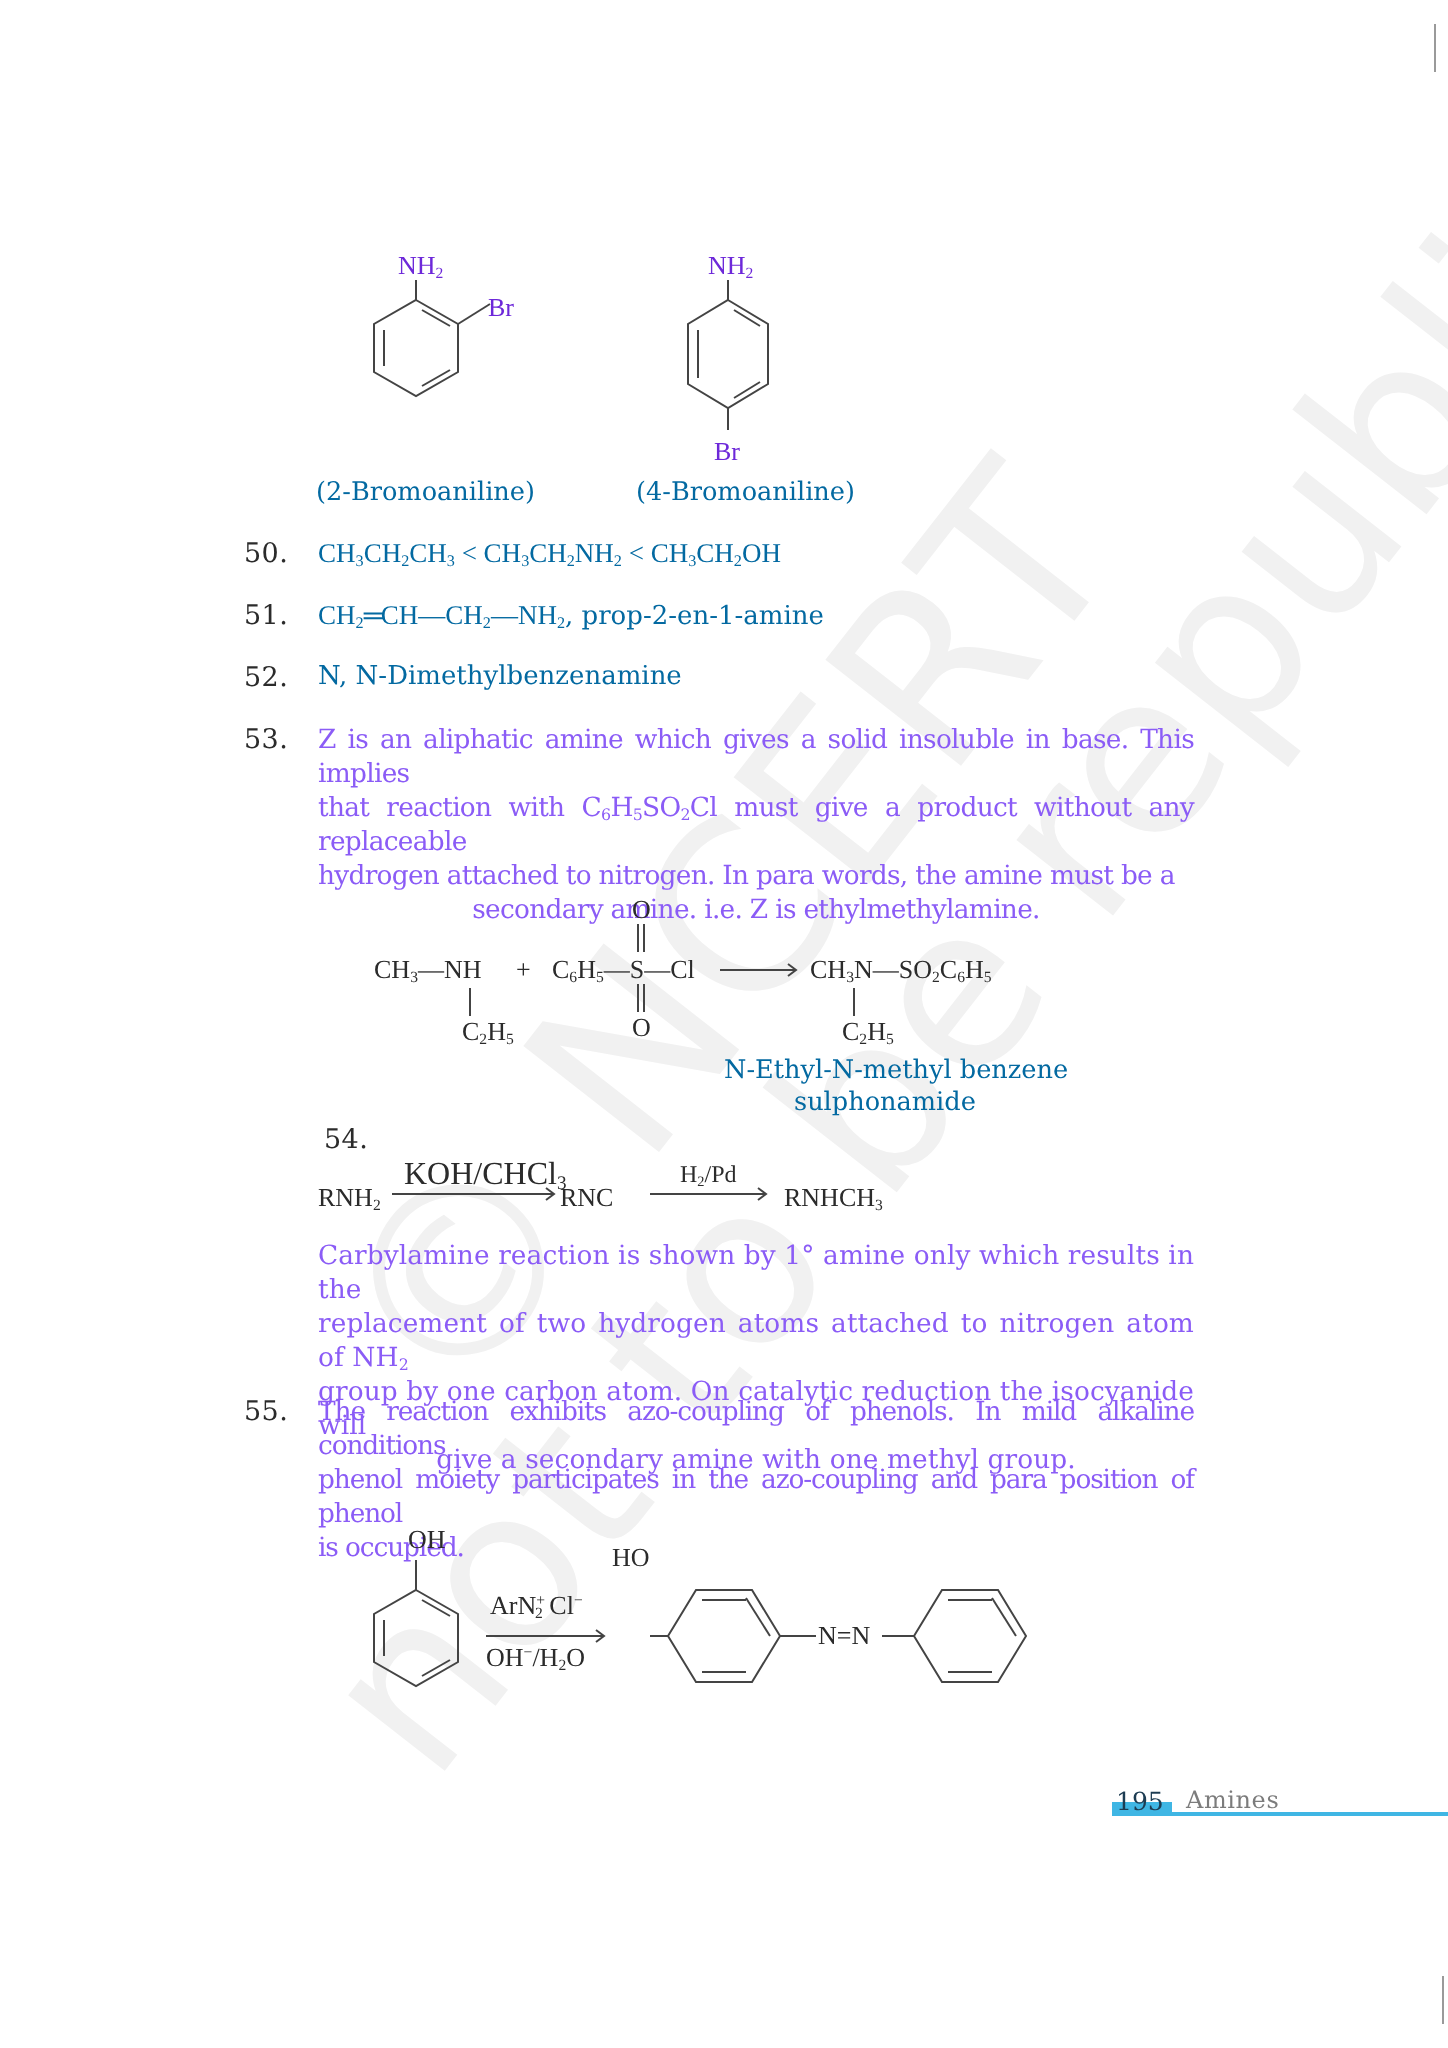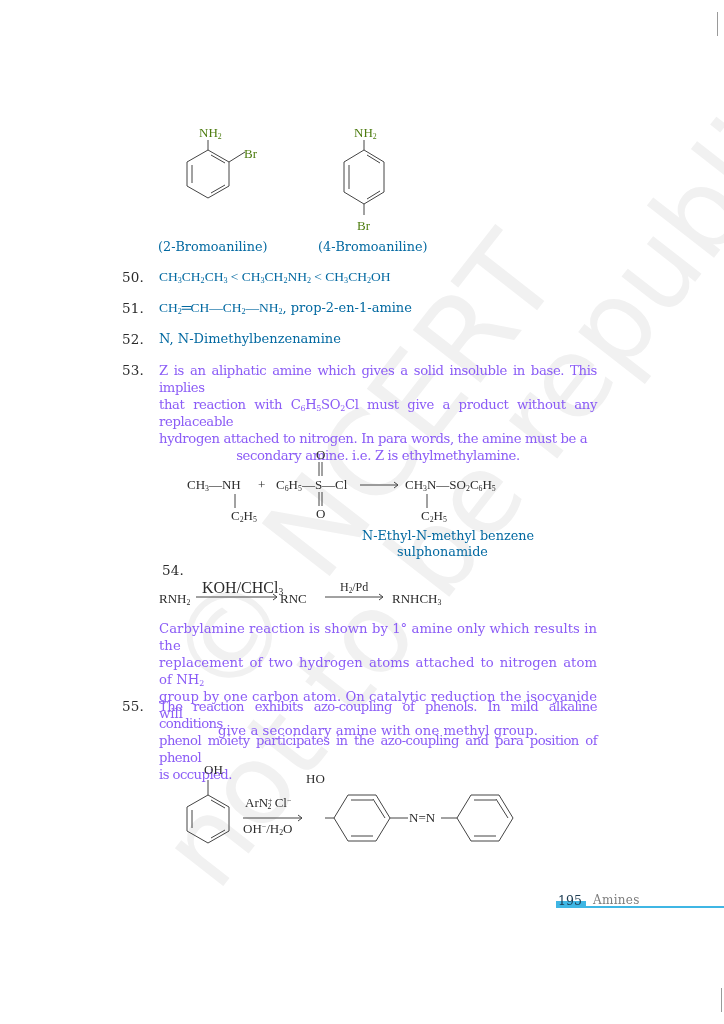--- a/index.html
+++ b/index.html
@@ -3,21 +3,21 @@
 <meta charset="utf-8">
 <style>
   html, body { margin: 0; padding: 0; background: #ffffff; }
   body { width: 724px; height: 1024px; position: relative; overflow: hidden;
          font-family: "DejaVu Serif", "Liberation Serif", serif; color: #2a2a2a; }
   .page { position: absolute; left: 0; top: 0; width: 724px; height: 1024px; }
   .abs { position: absolute; }
   sub { font-size: 60%; vertical-align: -0.25em; line-height: 0; }
   sup { font-size: 60%; vertical-align: 0.55em; line-height: 0; }
 
-  .lbl { font-size: 13px; font-family: "Liberation Serif", serif; color: #4d7c0f; }
+  .lbl { font-size: 13px; font-family: "Liberation Serif", serif; color: #6d28d9; }
   .num { font-size: 13.5px; font-family: "DejaVu Serif", serif; color: #2b2b2b; letter-spacing: 0.2px; }
   .ans { font-size: 13.5px; font-family: "Liberation Serif", serif; color: #0369a1; }
   .para { font-size: 13.2px; font-family: "DejaVu Serif", serif; color: #8b5cf6;
           line-height: 17px; text-align: justify; width: 438px; letter-spacing: -0.35px; }
   .chem { font-family: "Liberation Serif", serif; font-size: 13px; color: #2b2b2b; }
 
   .watermark { position: absolute; font-family: "DejaVu Sans", sans-serif; color: #f1f1f1;
                font-size: 118px; transform-origin: left top; white-space: nowrap; z-index: 0; pointer-events: none; }
   .content { position: relative; z-index: 1; }
 

